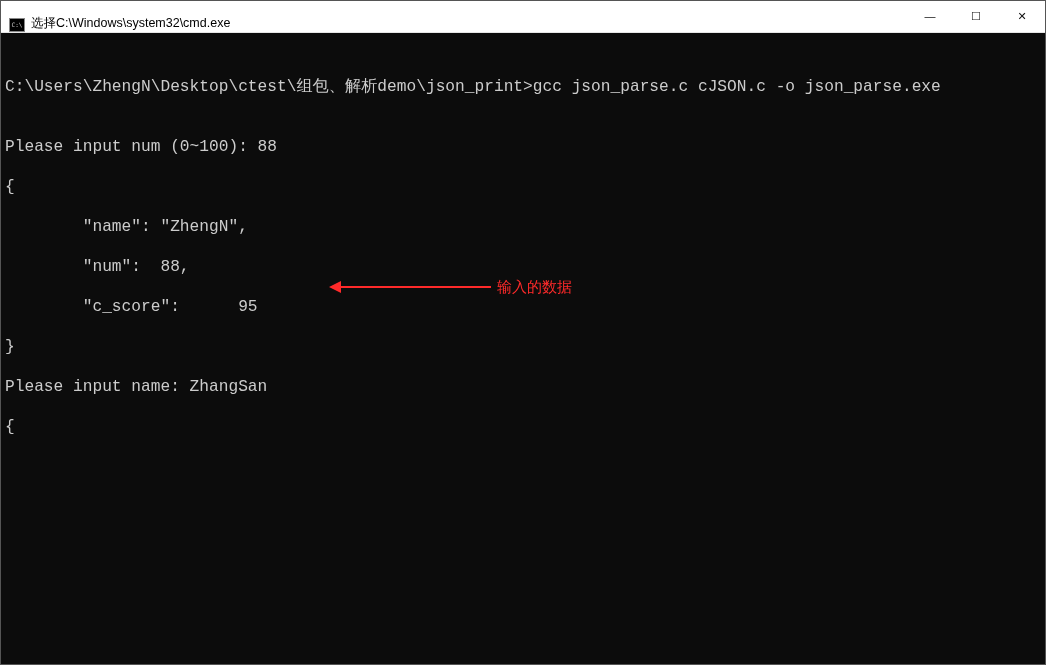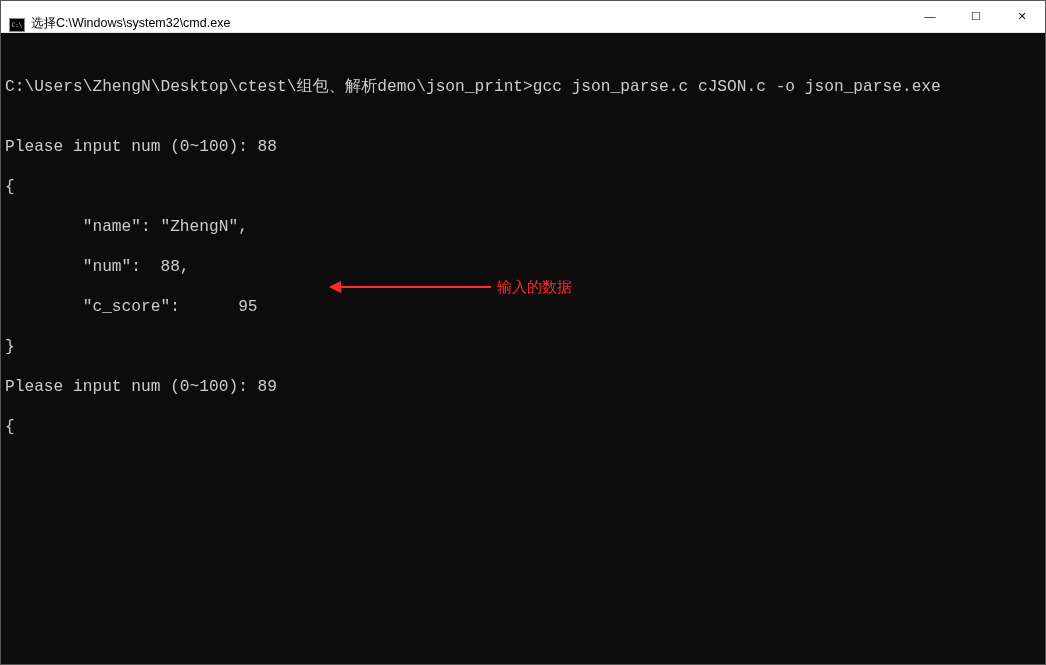--- a/index.html
+++ b/index.html
@@ -122,21 +122,21 @@
   <div class="terminal">
 <div class="line"></div>
 <div class="line">C:\Users\ZhengN\Desktop\ctest\组包、解析demo\json_print&gt;gcc json_parse.c cJSON.c -o json_parse.exe</div>
 <div class="line"></div>
 <div class="line">Please input num (0~100): 88</div>
 <div class="line">{</div>
 <div class="line">        "name": "ZhengN",</div>
 <div class="line">        "num":  88,</div>
 <div class="line">        "c_score":      95</div>
 <div class="line">}</div>
-<div class="line">Please input num (0~100): 89</div>
+<div class="line">Please input name: ZhangSan</div>
 <div class="line">{</div>
 
 
 
 
 
 
 
 
 

